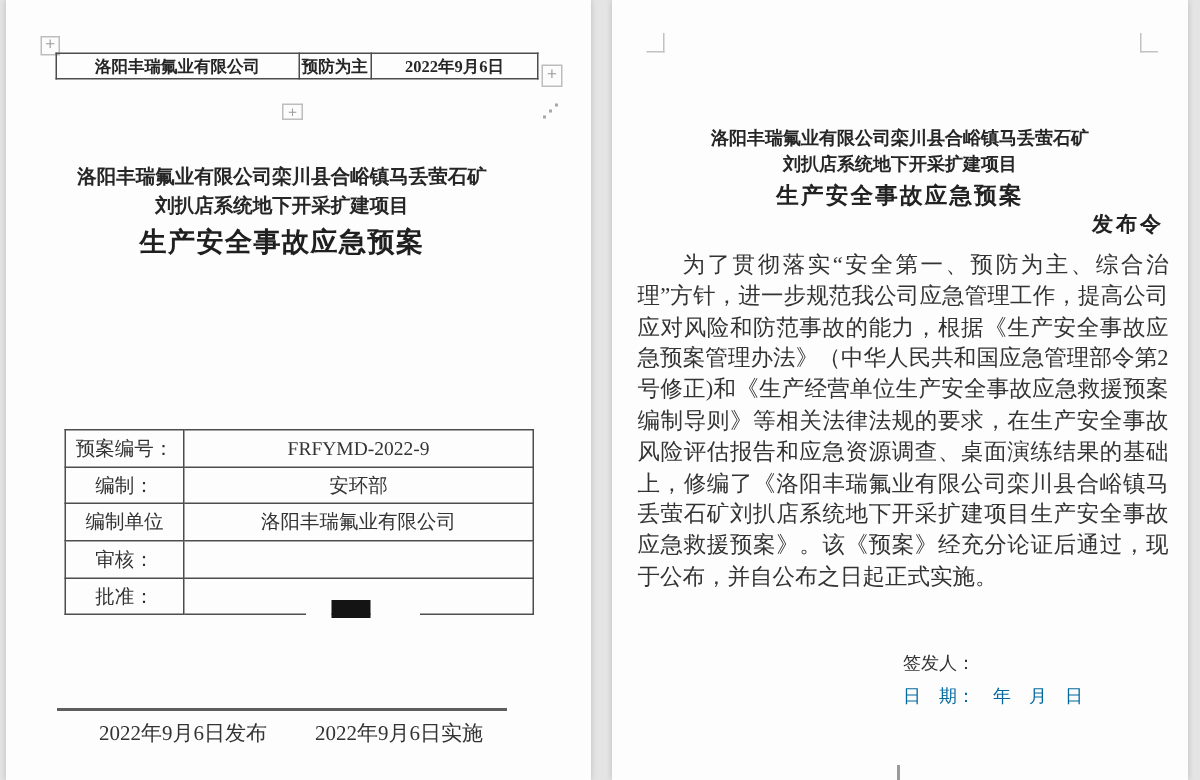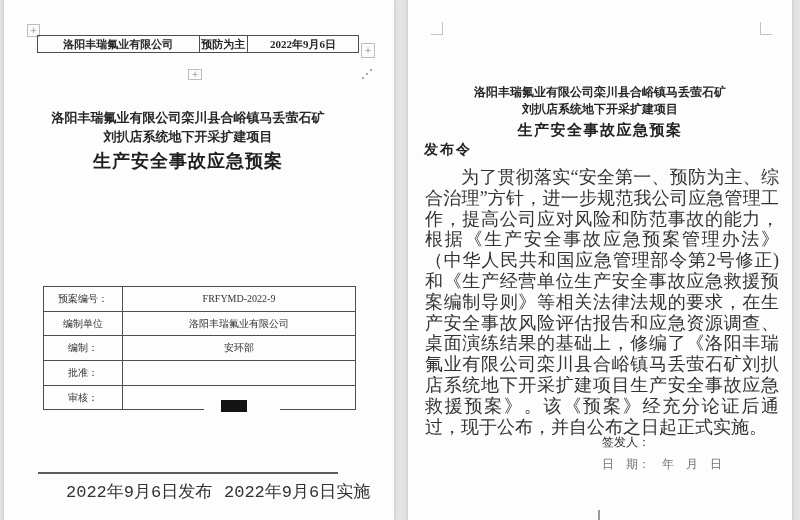--- a/index.html
+++ b/index.html
@@ -22,21 +22,21 @@
     border-collapse:collapse;table-layout:fixed;width:322px;
     font-size:11px;font-weight:bold;color:#262626;
   }
   .top-table td{
     border:1px solid #4d4d4d;text-align:center;vertical-align:middle;
     padding:0;height:16px;overflow:hidden;white-space:nowrap;
   }
   .info-table{
     position:absolute;left:39px;top:286px;
     border-collapse:collapse;table-layout:fixed;width:312px;
-    font-size:10px;color:#333;border-radius:29px;
+    font-size:13px;color:#333;border-radius:29px;
   }
   .info-table td{
     border:1px solid #4d4d4d;text-align:center;vertical-align:middle;
     padding:0;height:23.7px;overflow:hidden;white-space:nowrap;
   }
   .lp-titles{position:absolute;left:13px;top:0;width:342px;height:200px;pointer-events:none;}
   .lp-line1{position:absolute;top:109px;width:100%;text-align:center;font-size:13px;font-weight:bold;color:#262626;}
   .lp-line2{position:absolute;top:128px;width:100%;text-align:center;font-size:13px;font-weight:bold;color:#262626;}
   .lp-main{position:absolute;top:149px;width:100%;text-align:center;font-size:18px;font-weight:bold;letter-spacing:1px;color:#1f1f1f;}
 
@@ -49,42 +49,42 @@
   .h-right{left:357px;top:43px;width:12px;height:13px;font-size:9px;}
   .h-bottom{left:184px;top:69px;width:12px;height:9px;font-size:8px;}
   .h-dots{left:356px;top:69px;width:12px;height:12px;border:none;background:transparent;}
   .dot{position:absolute;left:2px;bottom:2px;width:2px;height:2px;background:#a8a8a8;
        box-shadow:4px -4px 0 #a8a8a8,8px -8px 0 #a8a8a8;}
 
   .redact-white{position:absolute;background:#fdfdfd;}
   .redact-black{position:absolute;background:#141414;}
 
   .footer-line{position:absolute;left:34px;top:472px;width:300px;height:2px;background:#5e5e5e;}
-  .footer-text{position:absolute;top:480px;font-size:17px;color:#333;white-space:nowrap;font-family:Liberation Mono, monospace;}
+  .footer-text{position:absolute;top:480px;font-size:14px;color:#333;white-space:nowrap;}
   .ft-pub{left:62px;}
-  .ft-impl{left:220px;}
+  .ft-impl{left:206px;}
 
   
   .crop{position:absolute;width:11px;height:12px;}
   .crop-tl{left:23px;top:22px;border-right:1px solid #c2c2c2;border-bottom:1px solid #c2c2c2;}
   .crop-tr{left:352px;top:22px;border-left:1px solid #c2c2c2;border-bottom:1px solid #c2c2c2;}
 
   .rp-titles{position:absolute;left:16px;top:0;width:352px;height:170px;pointer-events:none;}
   .rp-line1{position:absolute;top:84px;width:100%;text-align:center;font-size:12px;font-weight:bold;color:#262626;}
   .rp-line2{position:absolute;top:101px;width:100%;text-align:center;font-size:12px;font-weight:bold;color:#262626;}
   .rp-doc-title{position:absolute;top:121px;width:100%;text-align:center;font-size:15px;font-weight:bold;letter-spacing:1.5px;color:#222;}
-  .rp-release{position:absolute;top:141px;width:100%;text-align:left;font-size:14px;font-weight:bold;letter-spacing:2px;color:#222;}
+  .rp-release{position:absolute;top:141px;width:100%;text-align:right;font-size:14px;font-weight:bold;letter-spacing:2px;color:#222;}
 
   .rp-body{
     position:absolute;left:17px;top:167px;width:354px;
-    font-size:18px;line-height:20.8px;text-align:justify;
+    font-size:15px;line-height:20.8px;text-align:justify;
     text-indent:2em;color:#333;
   }
   .rp-signer{position:absolute;left:194px;top:434px;font-size:12px;color:#333;white-space:nowrap;text-align:right;}
-  .rp-date{position:absolute;left:194px;top:456px;font-size:12px;color:#737373;white-space:nowrap;}
+  .rp-date{position:absolute;left:194px;top:456px;font-size:12px;color:#0369a1;white-space:nowrap;}
   .cursor-mark{position:absolute;left:190px;top:510px;width:2px;height:10px;background:#9a9a9a;}
 </style>
 </head>
 <body>
 
 <div class="page page-left">
 
   <div class="handle h-move">+</div>
 
   <table class="top-table">
@@ -119,33 +119,33 @@
     <colgroup>
         <col style="width:79px">
         <col style="width:233px">
       </colgroup>
     <tbody>
         <tr>
       <td>预案编号：</td>
       <td>FRFYMD-2022-9</td>
     </tr>
     <tr>
+      <td>编制：</td>
+      <td>安环部</td>
+    </tr>
+    <tr>
       <td>编制单位</td>
       <td>洛阳丰瑞氟业有限公司</td>
     </tr>
     <tr>
-      <td>编制：</td>
-      <td>安环部</td>
+      <td>审核：</td>
+      <td></td>
     </tr>
     <tr>
       <td>批准：</td>
-      <td></td>
-    </tr>
-    <tr>
-      <td>审核：</td>
       <td></td>
     </tr>
   </tbody>
     </table>
 
   <div class="redact-white" style="left:200px;top:404px;width:17px;height:10px;"></div>
   <div class="redact-white" style="left:243px;top:404px;width:33px;height:10px;"></div>
   <div class="redact-black" style="left:217px;top:400px;width:26px;height:12px;"></div>
   <div class="redact-white" style="left:232px;top:431px;width:30px;height:6px;"></div>
 

